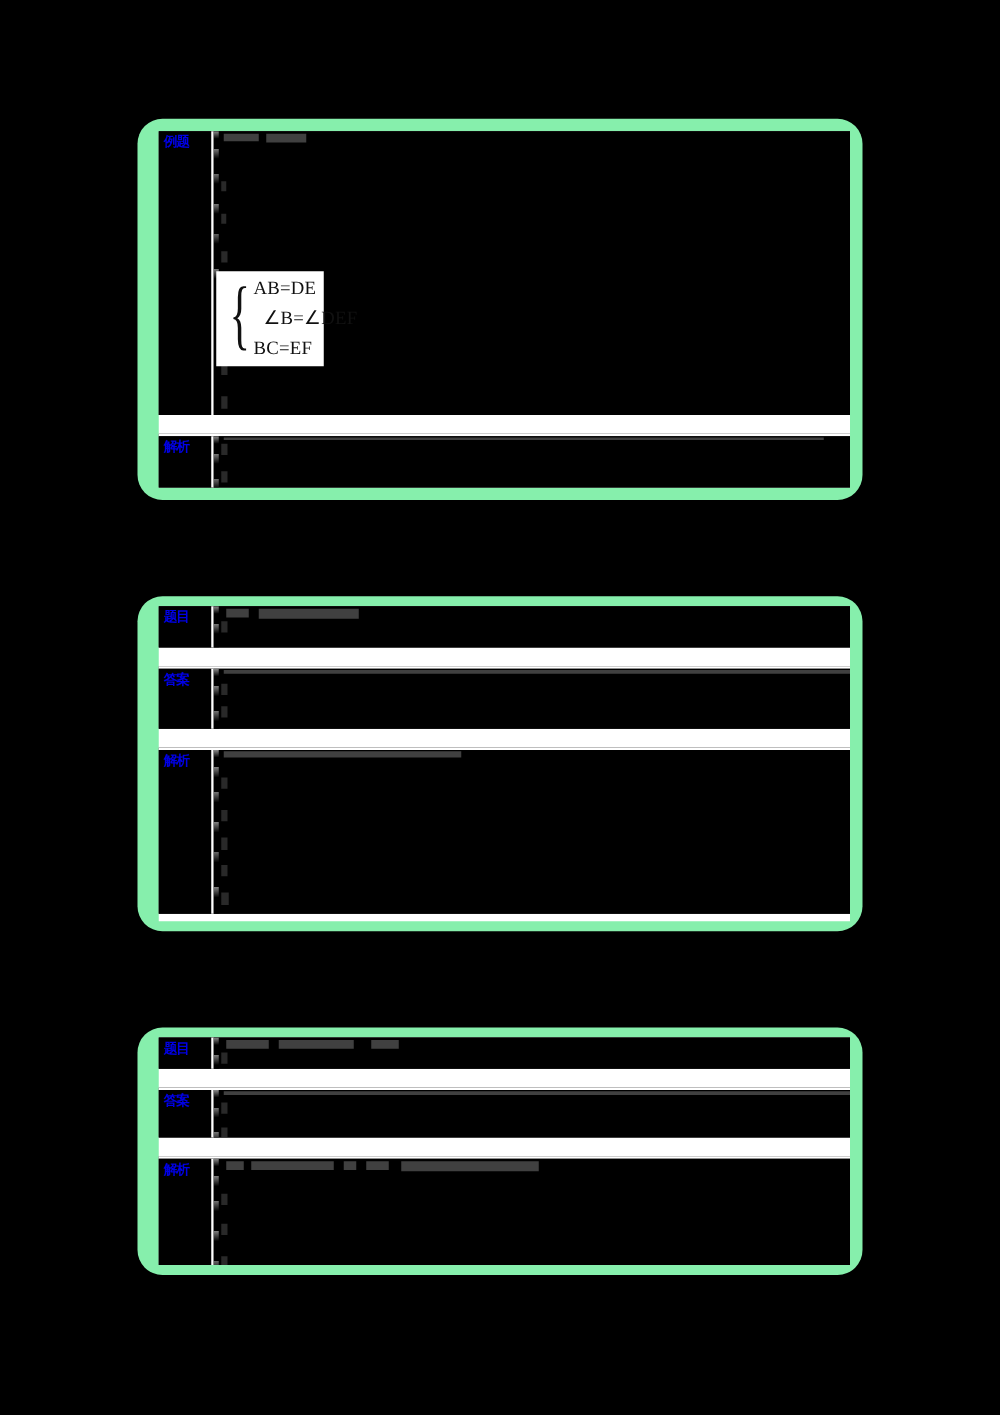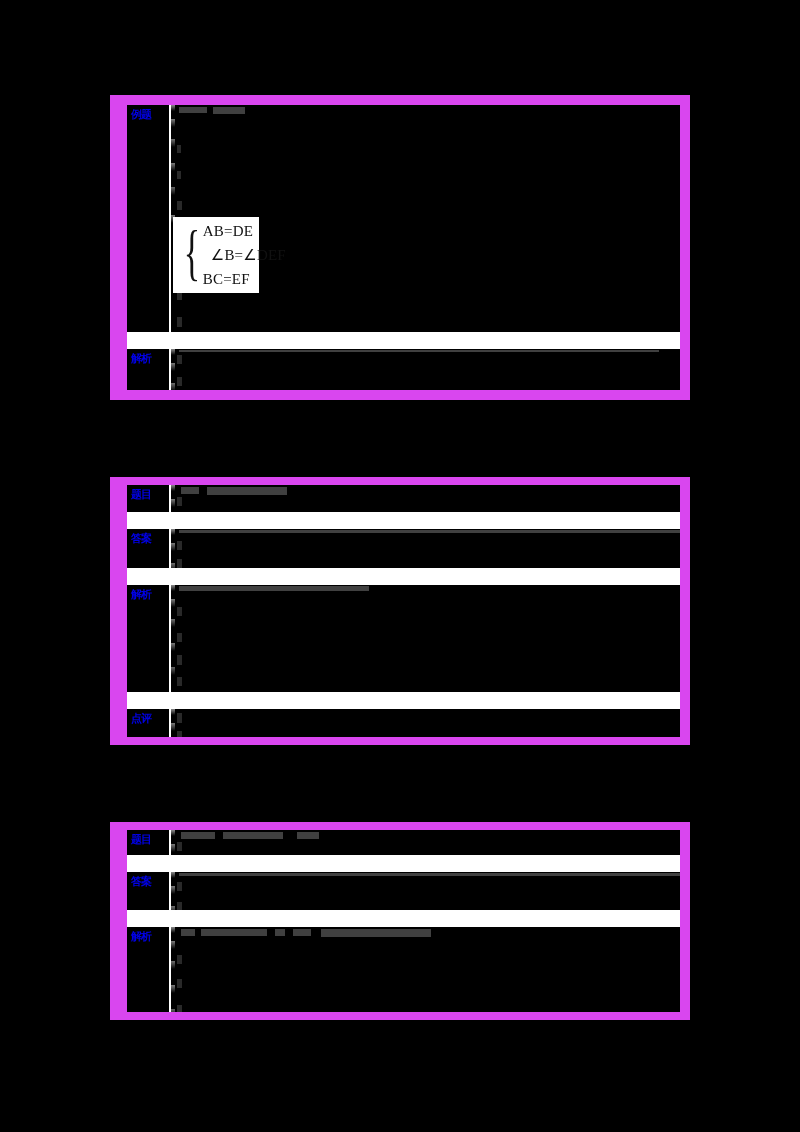--- a/index.html
+++ b/index.html
@@ -12,22 +12,23 @@
     width: 800px;
     height: 1132px;
     position: relative;
     overflow: hidden;
     font-family: "Liberation Serif", serif;
   }
 
   
   .page {
     position: absolute;
-    background: #d946ef;
-    box-sizing: border-box;
+    background: #86efac;
+    box-sizing: border-box;
+    border-radius: 20px;
   }
 
   
   .doc-table {
     position: absolute;
     box-sizing: border-box;
     display: flex;
     flex-direction: column;
     background: #ffffff;
   }
@@ -218,30 +219,20 @@
         <div class="edge-strip"></div>
         <div class="ghost light" style="left:8px;  top:1px;  width:190px; height:5px;"></div>
         <div class="ghost" style="left:6px;  top:22px; width:5px;   height:9px;"></div>
         <div class="ghost" style="left:6px;  top:48px; width:5px;   height:9px;"></div>
         <div class="ghost" style="left:6px;  top:70px; width:5px;   height:10px;"></div>
         <div class="ghost" style="left:6px;  top:92px; width:5px;   height:9px;"></div>
         <div class="ghost" style="left:6px;  top:114px;width:6px;   height:10px;"></div>
       </div>
     </div>
 
-    <div class="doc-row" style="height:36px;">
-      <div class="label-cell">
-        <span class="label-glyphs">点评</span>
-      </div>
-      <div class="content-cell">
-        <div class="edge-strip"></div>
-        <div class="ghost" style="left:6px; top:4px;  width:5px; height:10px;"></div>
-        <div class="ghost" style="left:6px; top:22px; width:5px; height:10px;"></div>
-      </div>
-    </div>
 
   </div>
 </div>
 
 <div class="page" style="left:110px; top:822px; width:580px; height:198px;">
 
   <div class="doc-table" style="left:17px; top:8px; width:553px; height:182px;">
 
     <div class="doc-row" style="height:30px;">
       <div class="label-cell">

